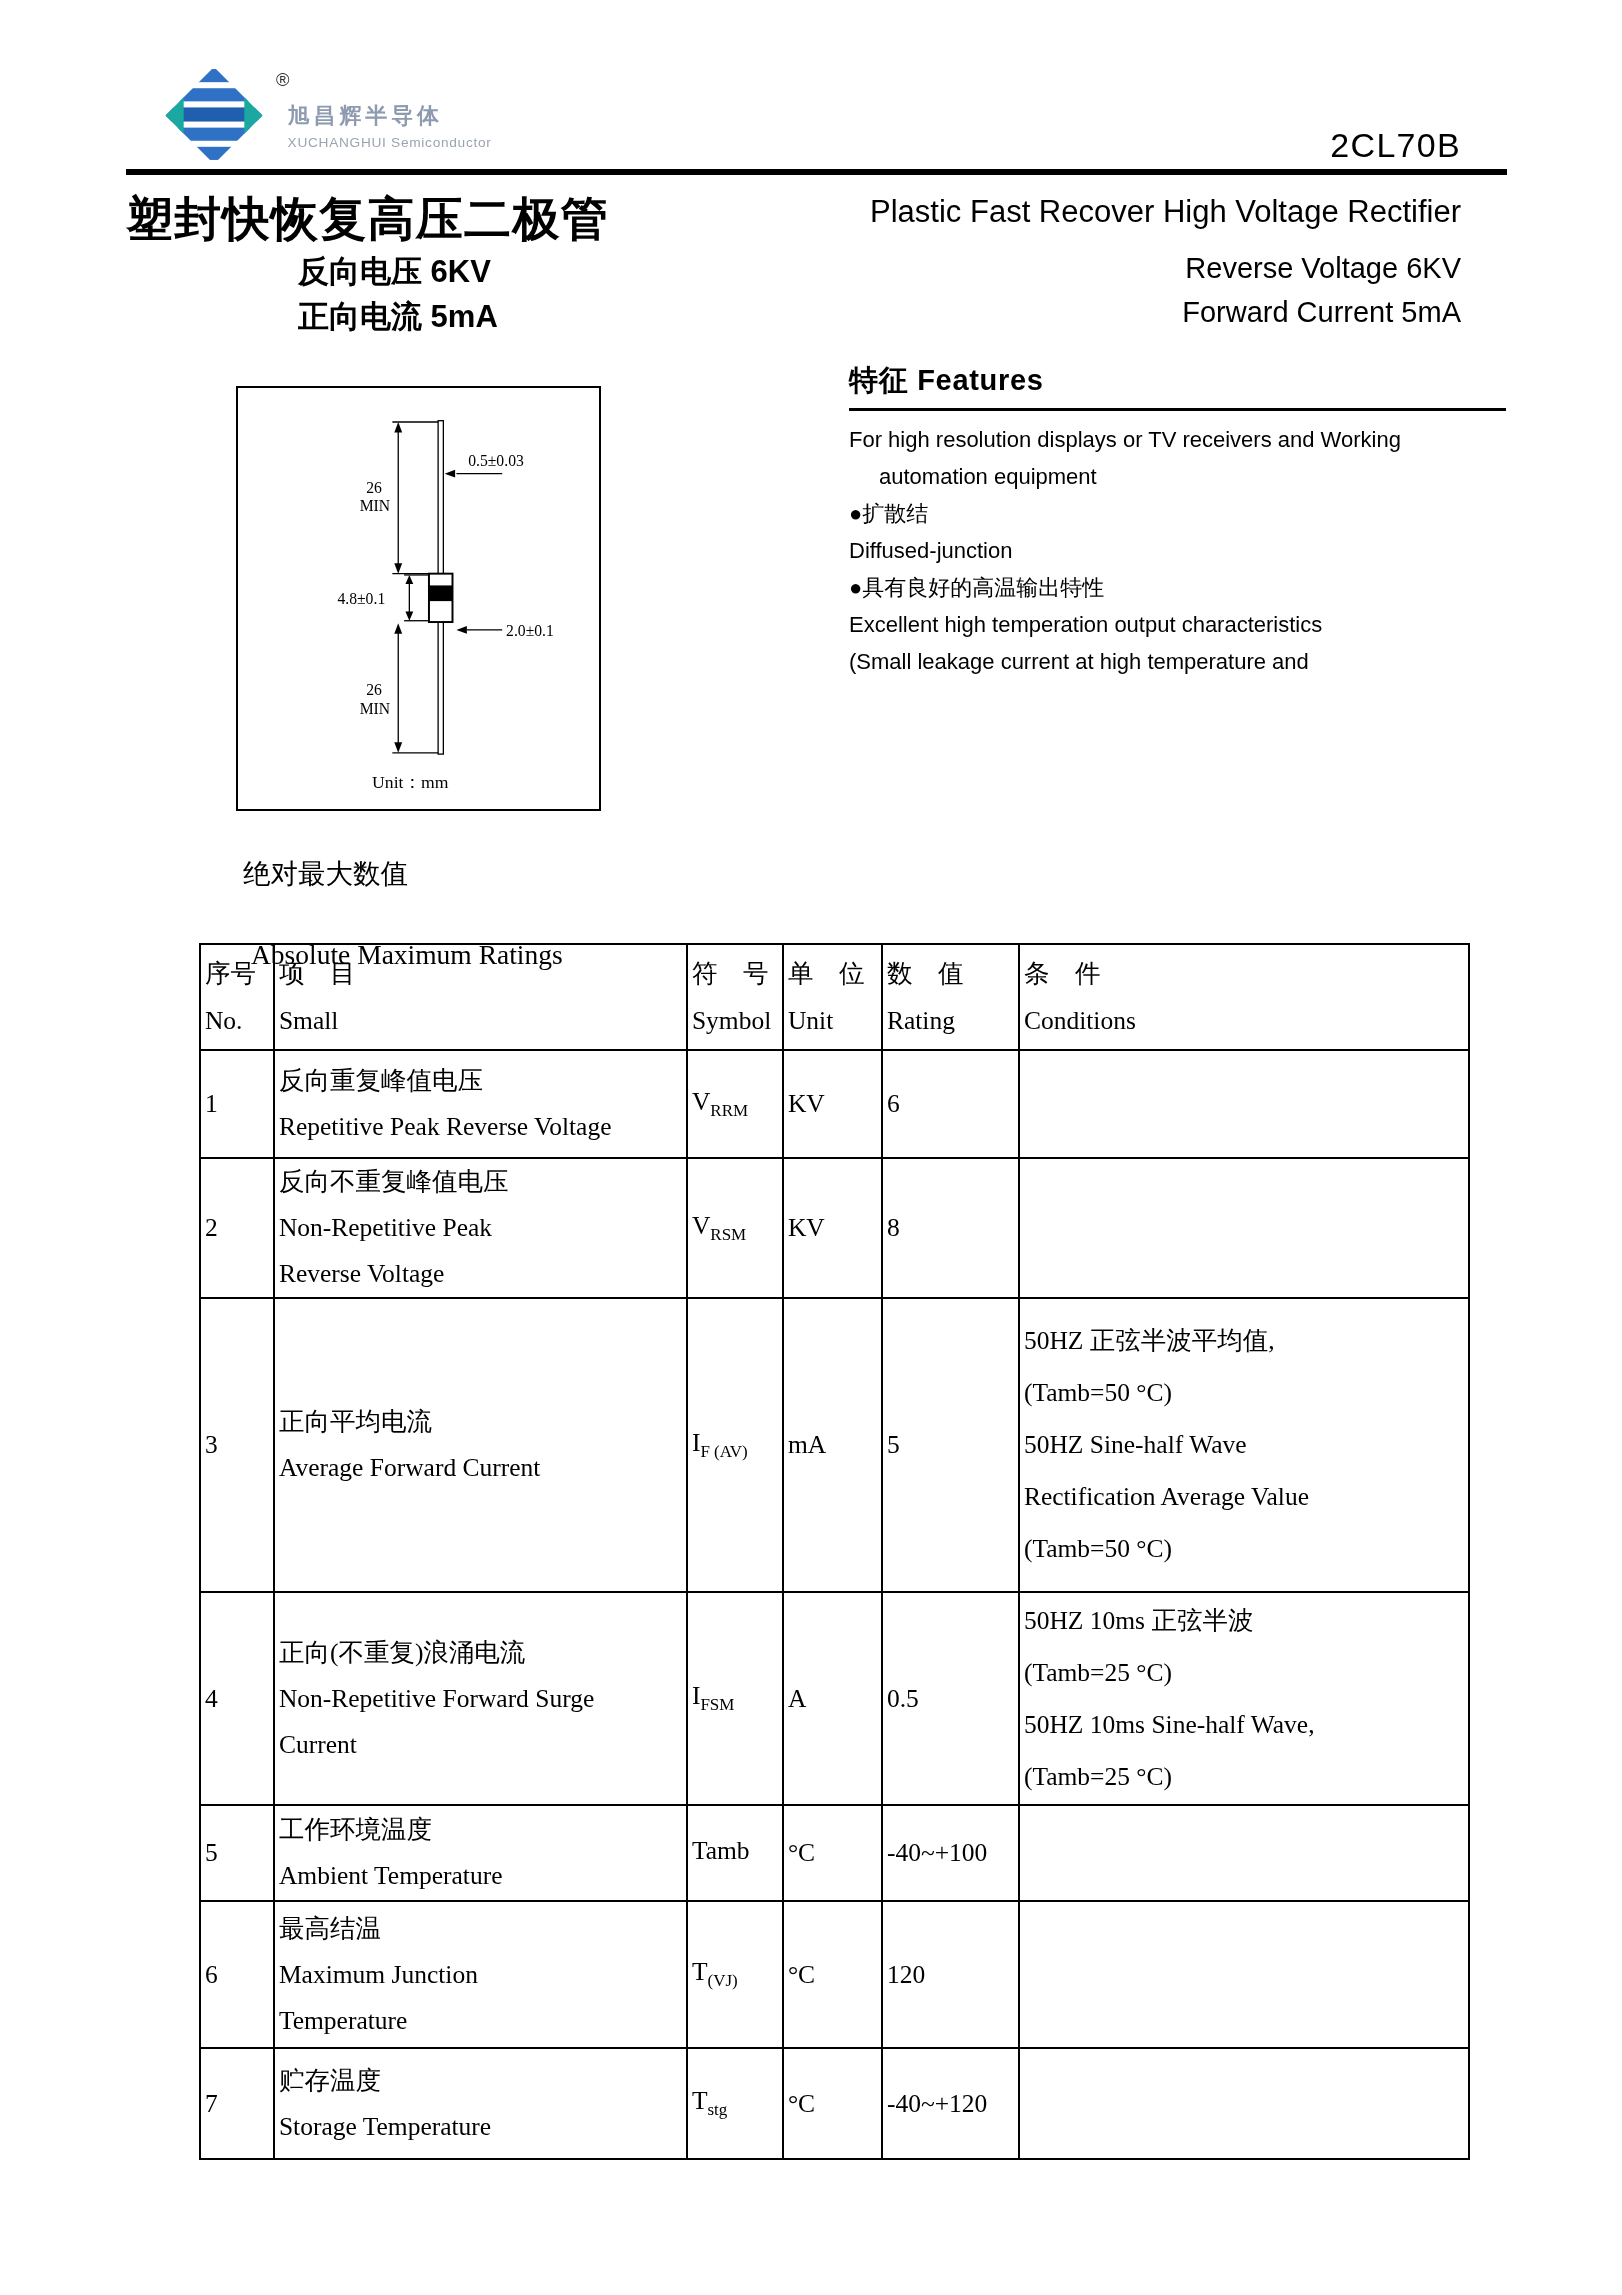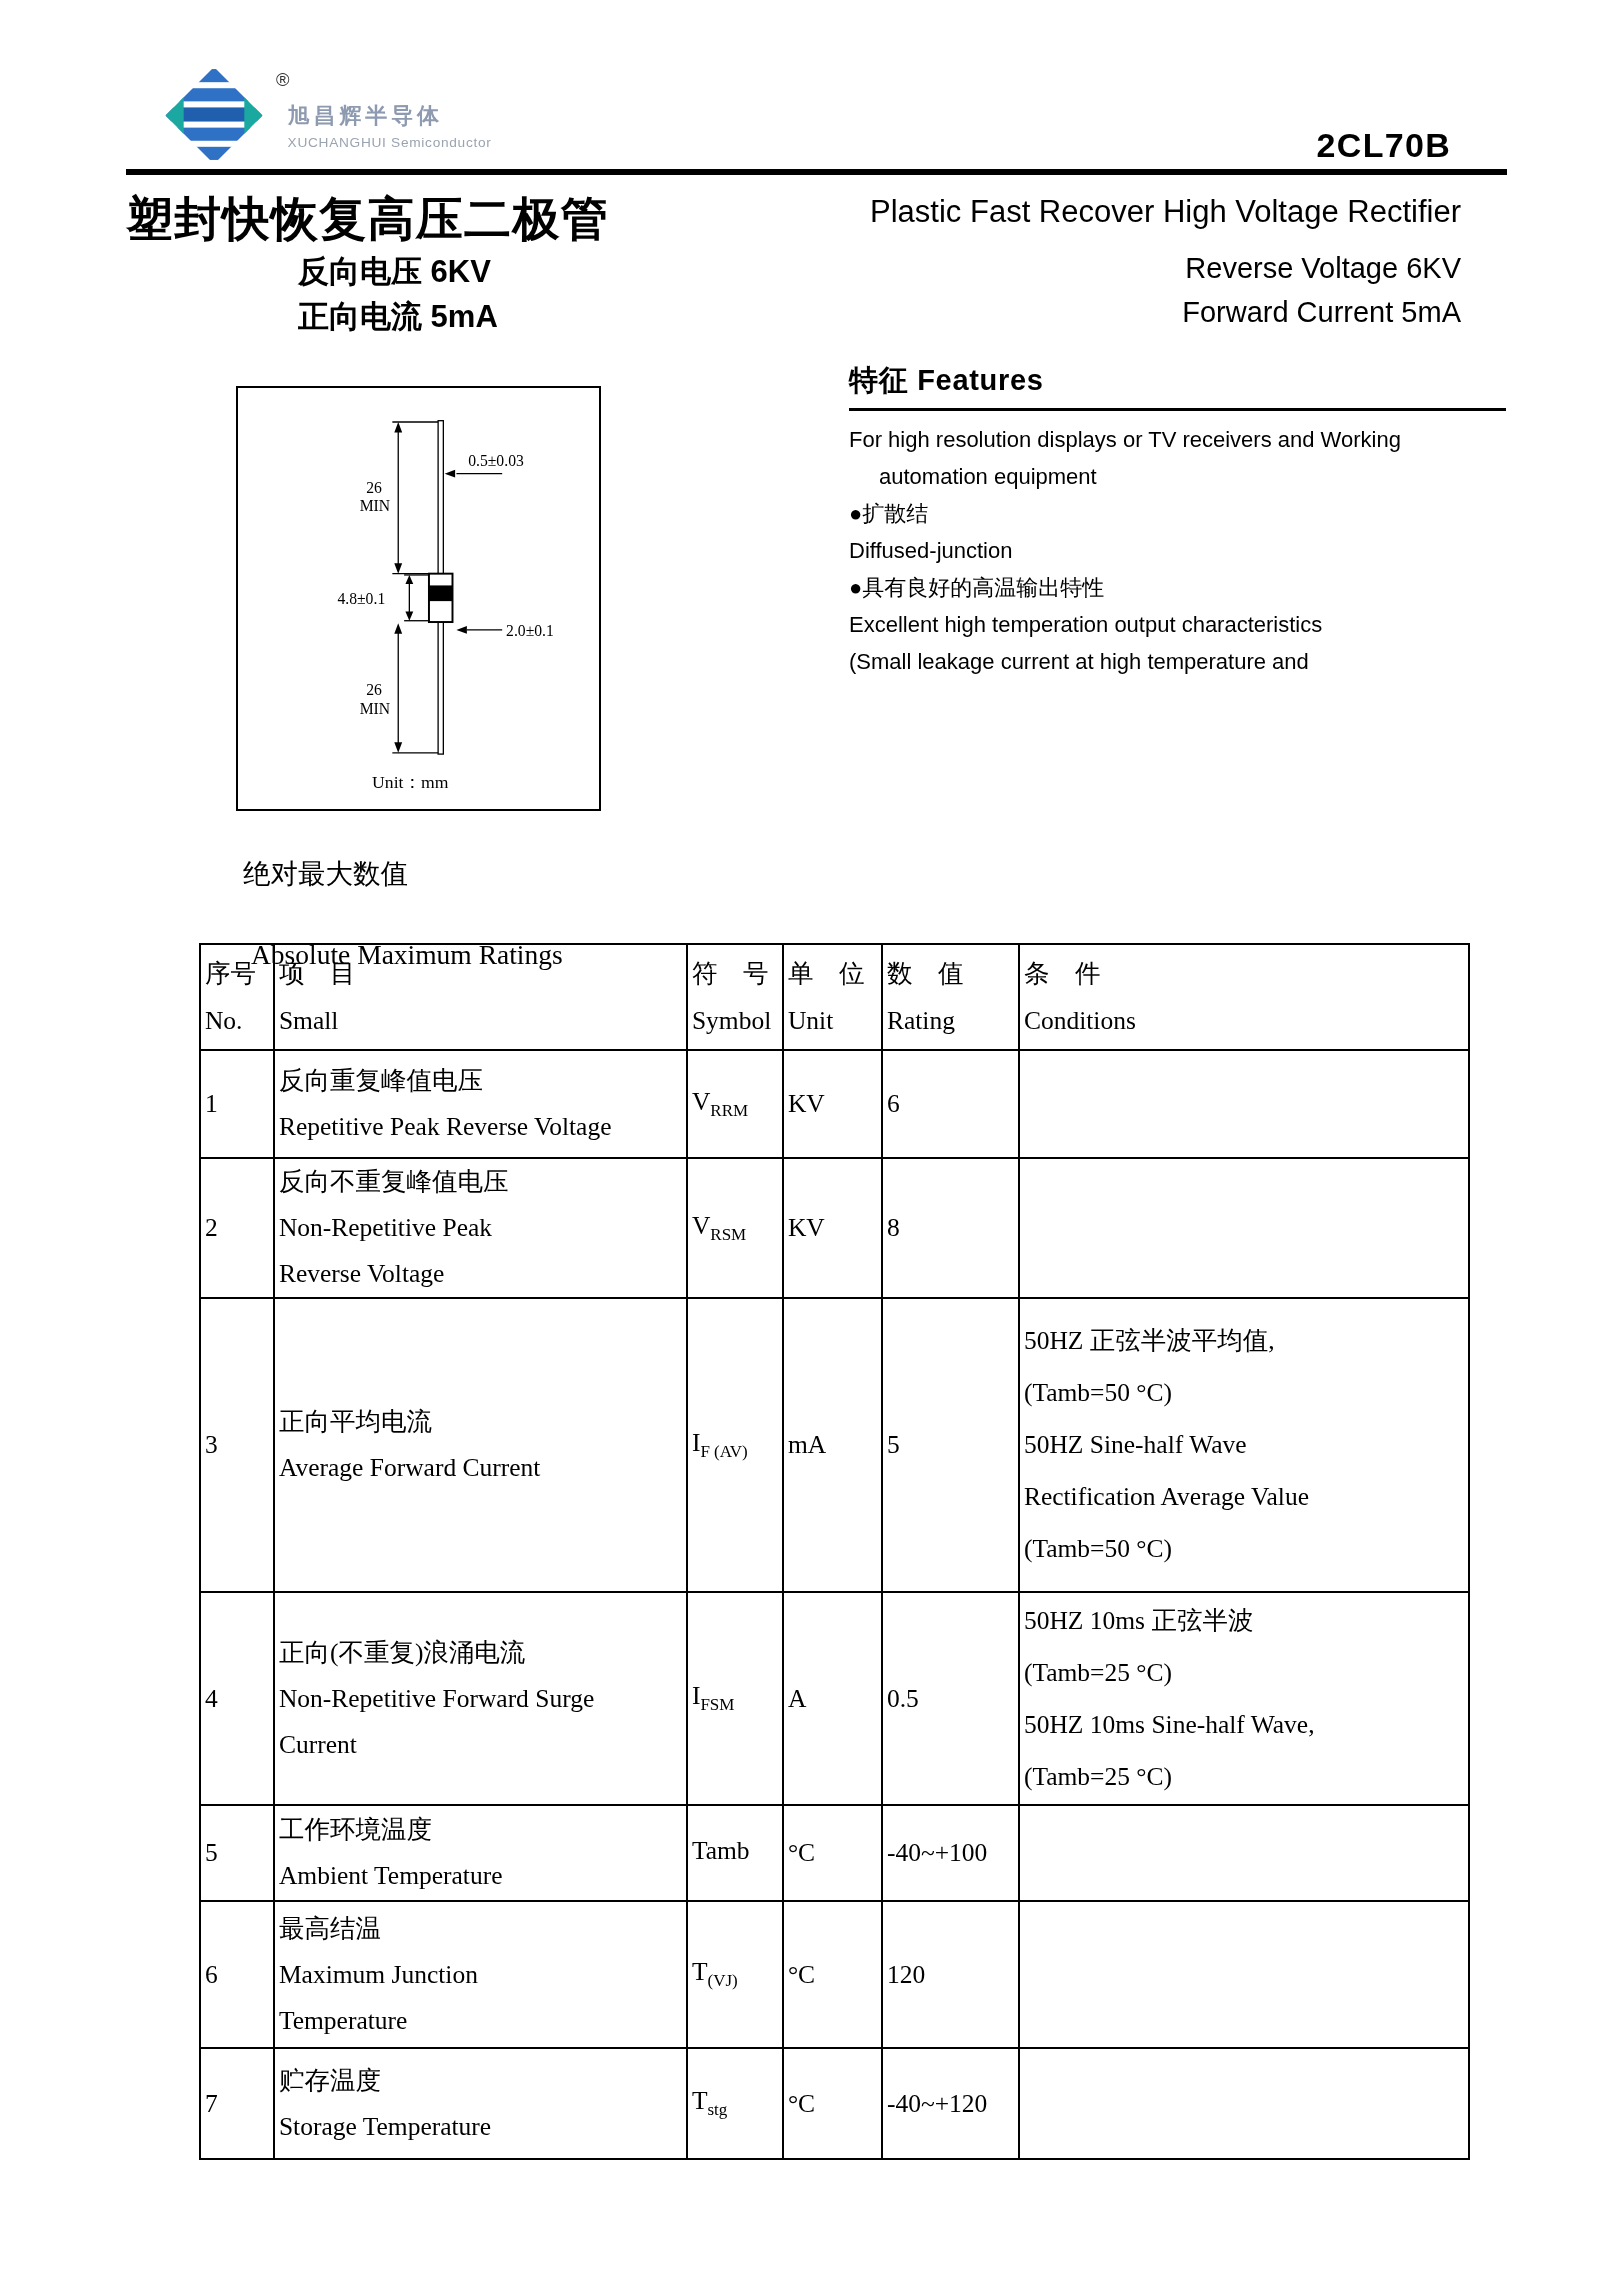--- a/index.html
+++ b/index.html
@@ -10,21 +10,21 @@
   .logo{position:absolute;left:160px;top:65px;display:flex;align-items:flex-start;}
   .logo-icon{width:108px;height:101px;}
   .reg{position:absolute;left:116px;top:3.9px;font-size:18.3px;color:#333;
        font-family:"Liberation Sans","DejaVu Sans",sans-serif;}
   .logo-text{margin-left:19.6px;margin-top:36px;}
   .logo-cn{font-size:22px;font-weight:bold;color:#8e9ab0;letter-spacing:3.9px;
            font-family:"Liberation Sans","DejaVu Sans",sans-serif;}
   .logo-en{font-size:13.7px;color:#9aa4b0;margin-top:3.9px;letter-spacing:0.7px;
            font-family:"Liberation Sans","DejaVu Sans",sans-serif;}
 
-  .part{position:absolute;right:172px;top:126px;font-size:34px;font-weight:bold;
+  .part{position:absolute;right:162px;top:126px;font-size:34px;font-weight:normal;
         font-family:"Liberation Sans","DejaVu Sans",sans-serif;letter-spacing:1.3px;}
   .rule{position:absolute;left:126px;top:169px;width:1381px;height:5.9px;background:#000;}
 
   
   .title-cn{position:absolute;left:126px;top:188px;font-size:47px;font-weight:bold;
             font-family:"Liberation Sans","DejaVu Sans",sans-serif;letter-spacing:1.3px;}
   .cn-sub{position:absolute;left:298px;font-size:31px;font-weight:bold;
           font-family:"Liberation Sans","DejaVu Sans",sans-serif;}
   .cn-sub1{top:251px;} .cn-sub2{top:296px;}
   .title-en{position:absolute;right:162px;top:194px;font-size:31px;

